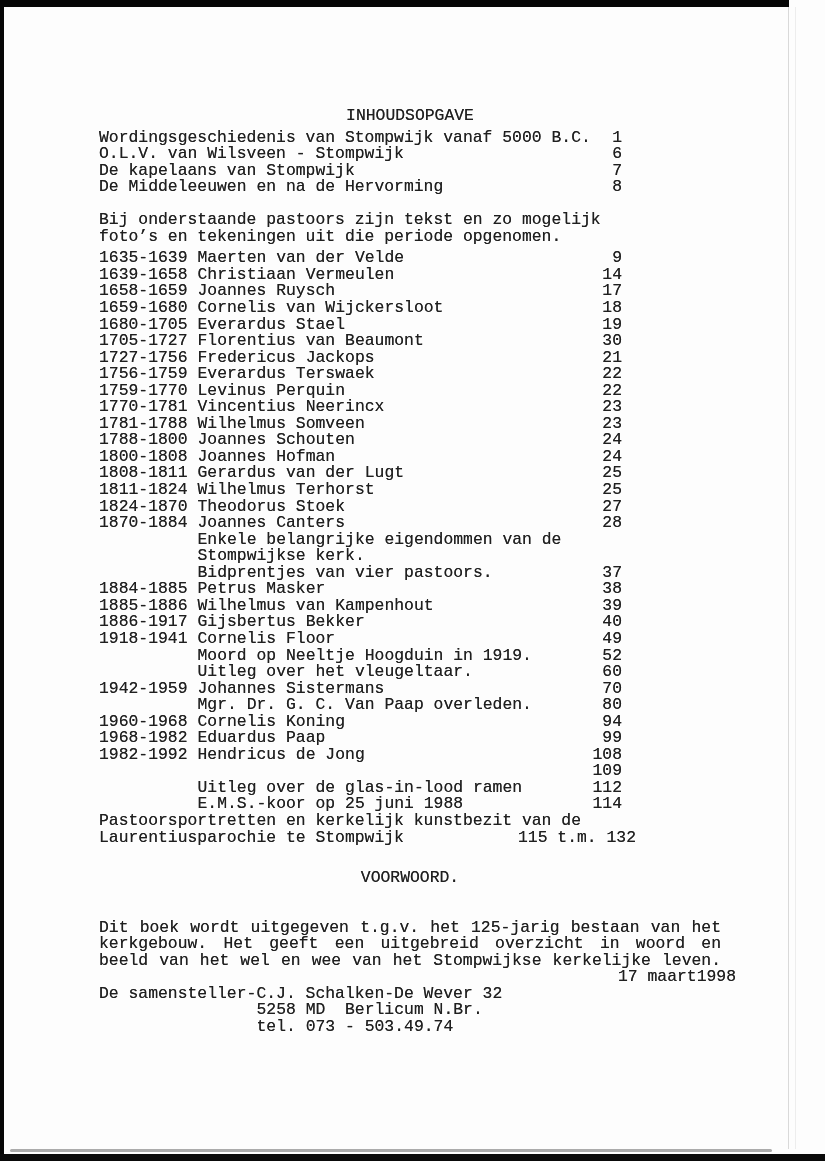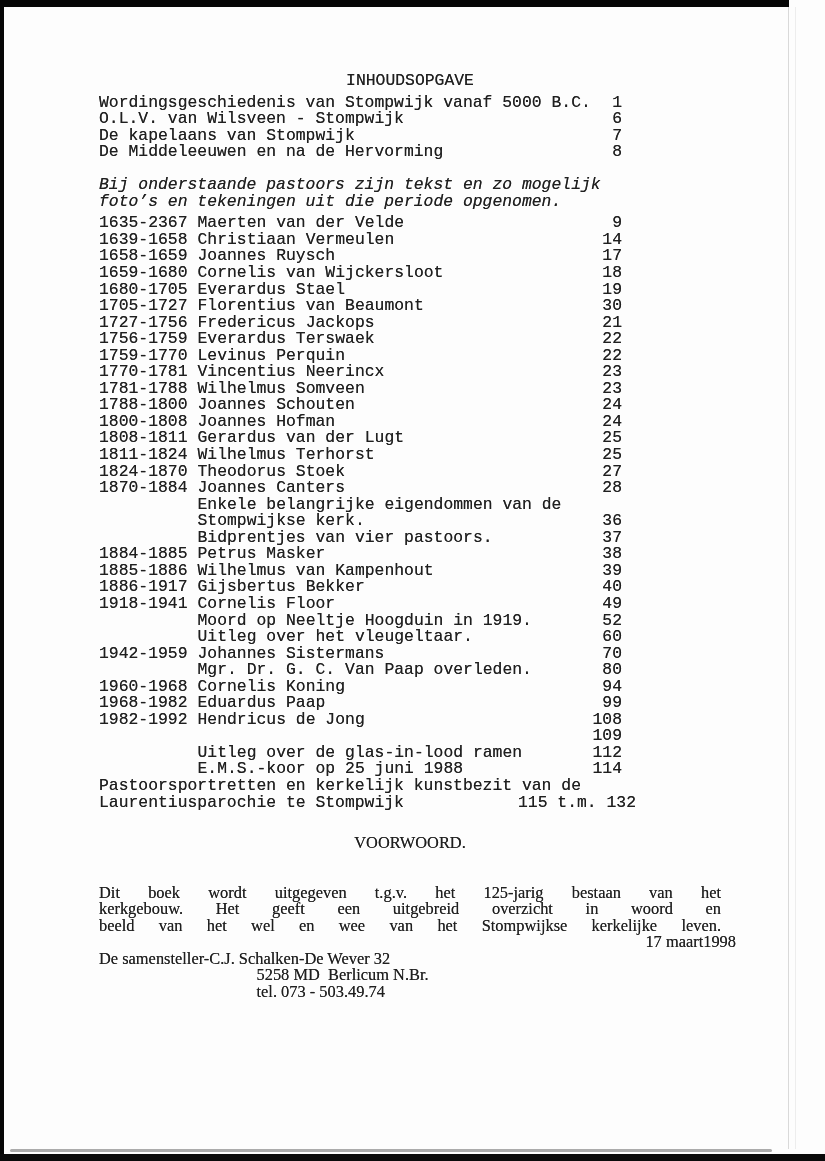--- a/index.html
+++ b/index.html
@@ -15,31 +15,31 @@
     text-shadow:0 0 0.6px rgba(25,25,25,0.75);
   }
   
   .edge-left{position:absolute;left:0;top:0;width:4px;height:100%;background:#060606;}
   .edge-top{position:absolute;left:0;top:0;width:789px;height:7px;background:#060606;}
   .edge-bottom{position:absolute;left:0;bottom:0;width:100%;height:7px;background:#0a0a0a;}
   .shadow-bottom{position:absolute;left:10px;bottom:9px;width:762px;height:3px;background:#ababab;border-radius:2px;}
   .fold-right{position:absolute;left:788px;top:7px;bottom:12px;width:1px;background:#d9d9d9;}
   .fold-right2{position:absolute;left:795px;top:7px;bottom:12px;width:1px;background:#ededed;}
 
-  .content{position:absolute;left:99px;top:73px;width:622px;}
+  .content{position:absolute;left:99px;top:108px;width:622px;}
   .heading{text-align:center;white-space:pre;}
   .list{width:523px;margin-top:5px;}
-  .note{margin-top:16.55px;font-style:italic;}
+  .note{margin-top:16.55px;}
   .note .nline{white-space:pre;}
   .row{display:flex;}
   .row .period{width:98.5px;flex:0 0 auto;white-space:pre;}
   .row .t{white-space:pre;flex:0 0 auto;}
   .row .p{flex:1 1 auto;text-align:right;white-space:pre;}
   .closing{width:537px;}
-  .vw{margin-top:24px;font-family:Liberation Serif, serif;}
+  .vw{margin-top:24px;}
   .vw-body{margin-top:33px;}
   .jline{text-align:justify;text-align-last:justify;}
   .vw-date{width:637px;text-align:right;white-space:pre;}
   .vw-line{white-space:pre;}
   .indent{padding-left:157.5px;}
 </style>
 </head>
 <body>
 
 <div class="page">
@@ -74,21 +74,21 @@
     <div class="note">
 
         <div class="nline">Bij onderstaande pastoors zijn tekst en zo mogelijk</div>
 
         <div class="nline">foto’s en tekeningen uit die periode opgenomen.</div>
       </div>
 
     <div class="list">
 
         <div class="row">
-          <span class="period">1635-2367</span>
+          <span class="period">1635-1639</span>
           <span class="t">Maerten van der Velde</span>
           <span class="p">9</span>
         </div>
 
         <div class="row">
           <span class="period">1639-1658</span>
           <span class="t">Christiaan Vermeulen</span>
           <span class="p">14</span>
         </div>
 
@@ -184,21 +184,20 @@
 
         <div class="row">
           <span class="period"></span>
           <span class="t">Enkele belangrijke eigendommen van de</span>
           <span class="p"></span>
         </div>
 
         <div class="row">
           <span class="period"></span>
           <span class="t">Stompwijkse kerk.</span>
-          <span class="p">36</span>
         </div>
 
         <div class="row">
           <span class="period"></span>
           <span class="t">Bidprentjes van vier pastoors.</span>
           <span class="p">37</span>
         </div>
 
         <div class="row">
           <span class="period">1884-1885</span>

